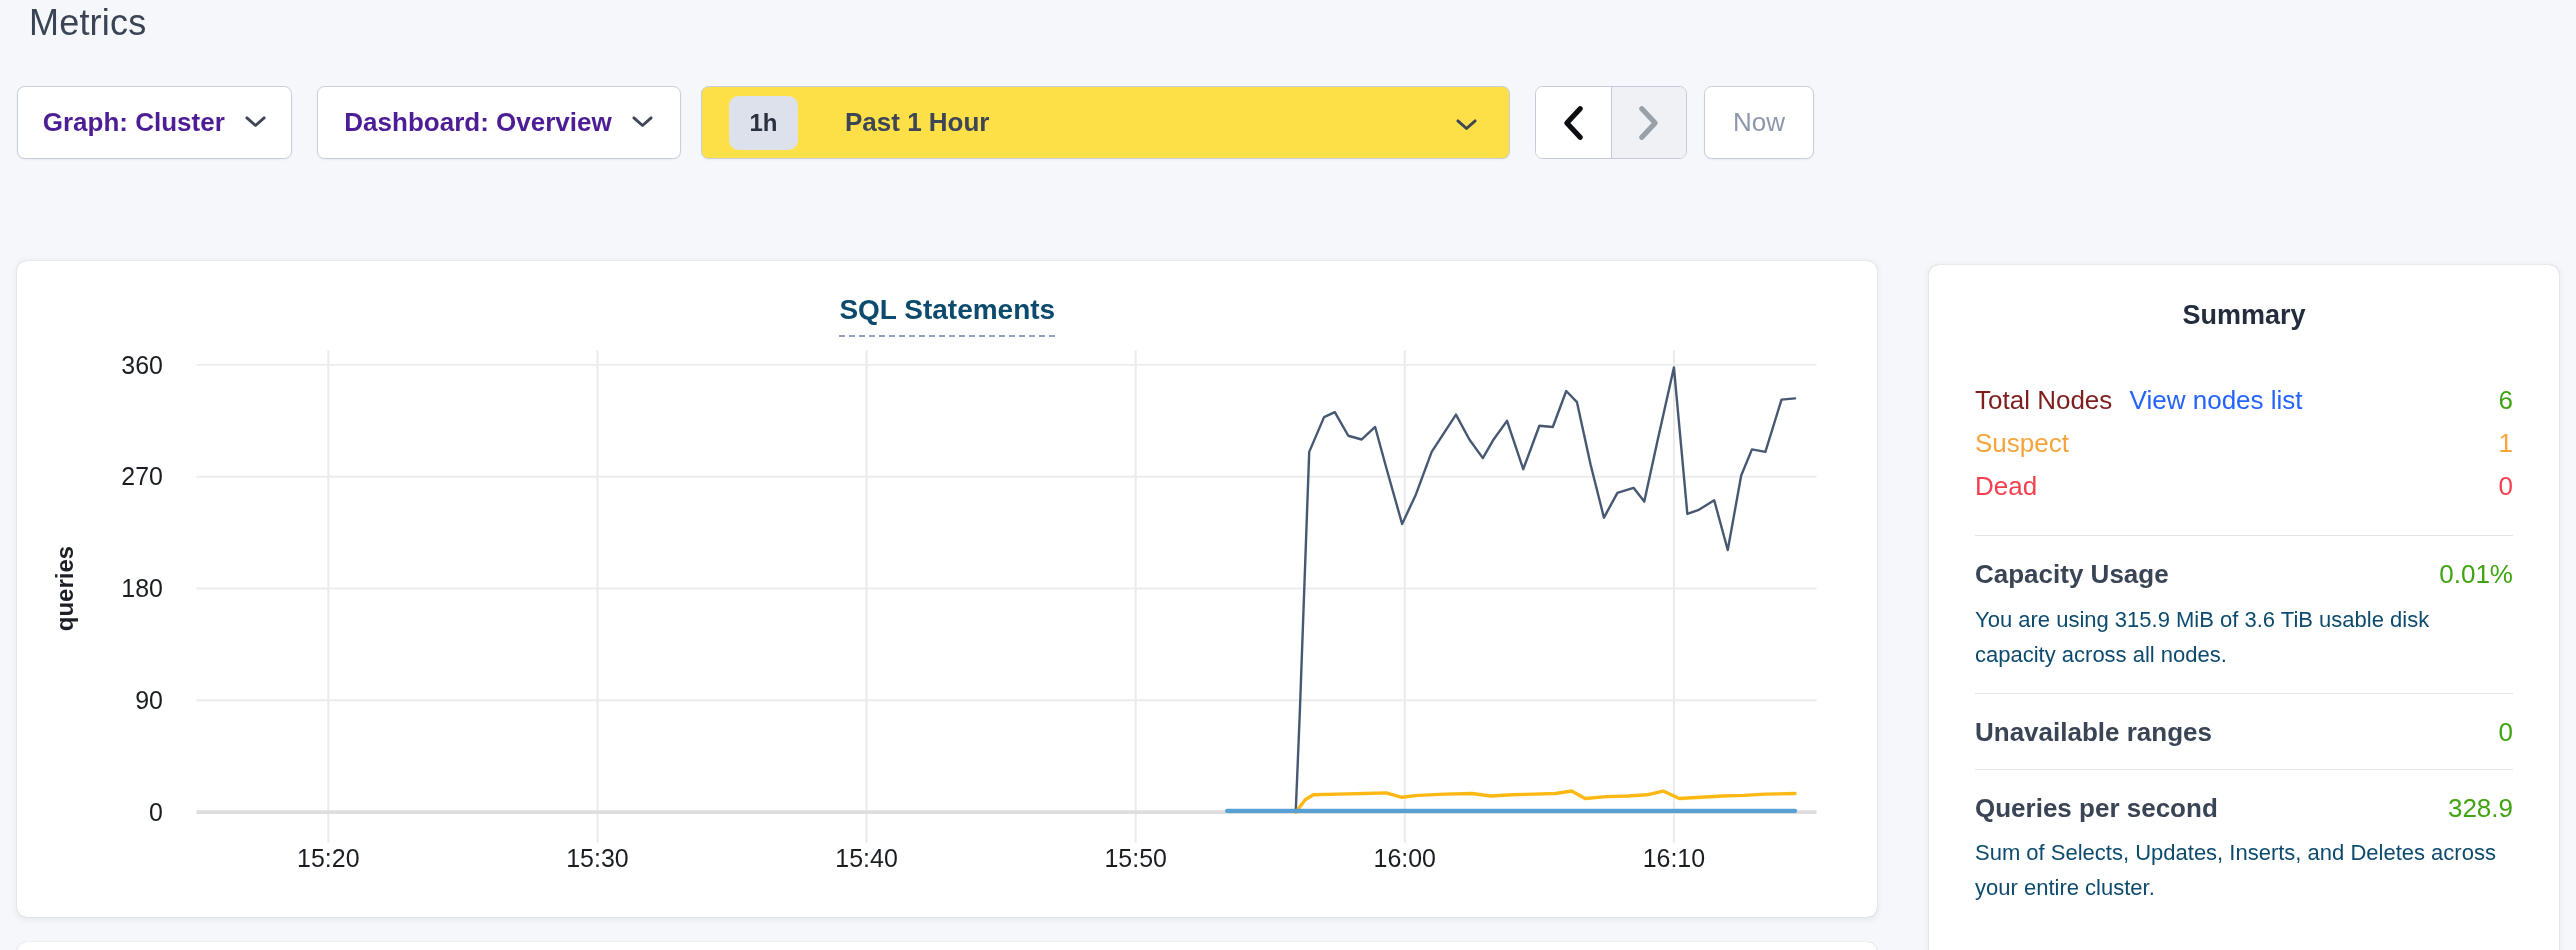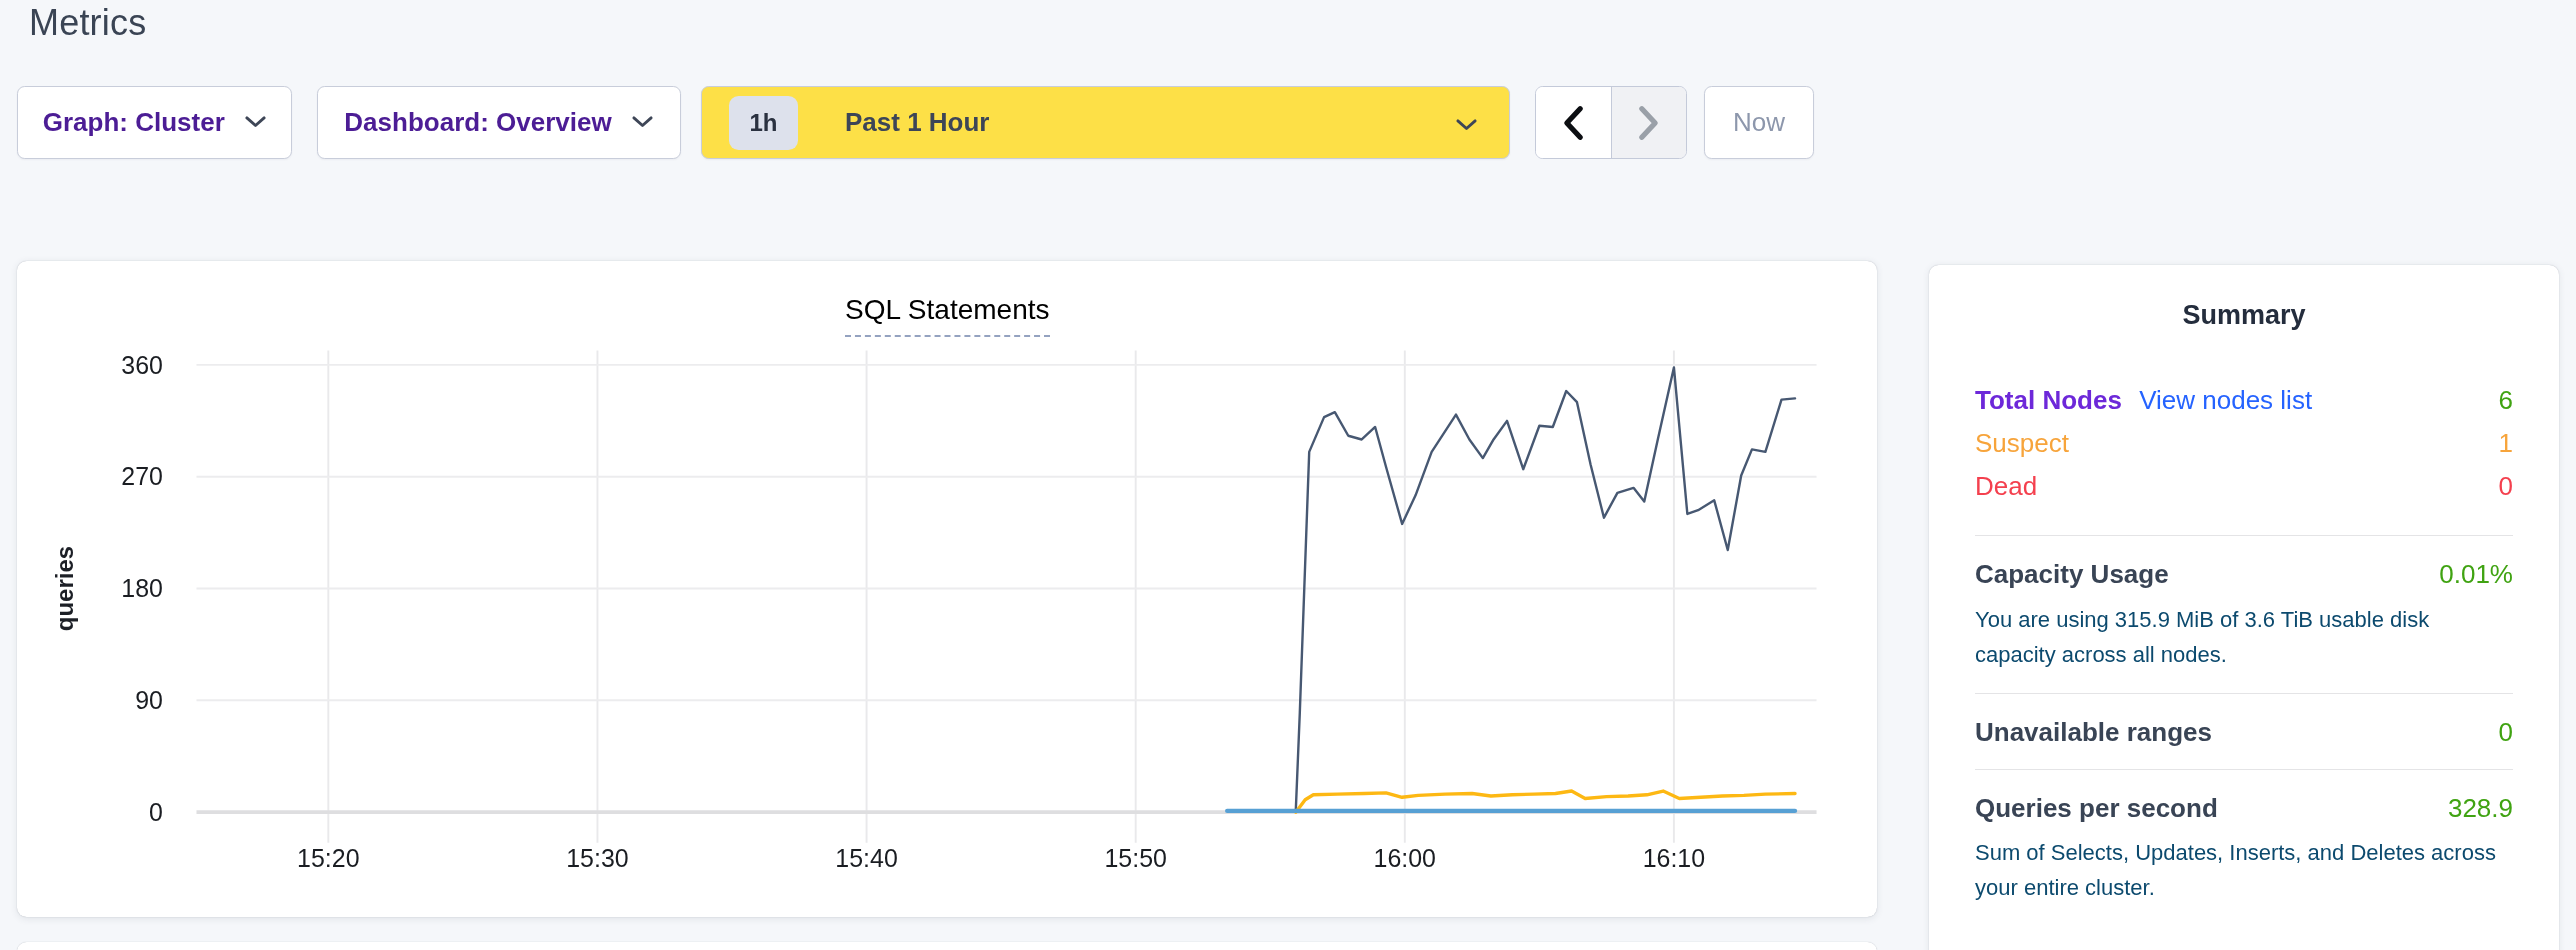--- a/index.html
+++ b/index.html
@@ -33,34 +33,34 @@
   .arrow-btn { flex:1; display:flex; align-items:center; justify-content:center;
     border:none; background:#fff; cursor:pointer; }
   .arrow-btn + .arrow-btn { border-left:1px solid #c4cad9; background:#f0f1f4; }
   .btn-now { left:1704px; width:110px; font-weight:500; color:#8d97ac; }
 
   
   .chart-card { position:absolute; left:17.3px; top:261px; width:1860px; height:656px;
     background:#fff; border-radius:9.6px;
     box-shadow:0 0 1px rgba(50,60,80,.35), 0 1.9px 7.7px rgba(50,60,80,.10); }
   .chart-title-wrap { position:absolute; left:0; top:33px; width:100%; text-align:center; }
-  .chart-title { display:inline-block; font-size:28px; font-weight:400; color:#000000;
+  .chart-title { display:inline-block; font-size:28px; font-weight:700; color:#0c4a6e;
     border-bottom:2.9px dashed #94a2c0; padding-bottom:8.6px; cursor:pointer; }
   .chart-svg { position:absolute; left:0; top:0; }
 
   
   .summary-card { position:absolute; left:1929px; top:265px; width:630px; height:729px;
     background:#fff; border-radius:9.6px;
     box-shadow:0 0 1px rgba(50,60,80,.35), 0 1.9px 7.7px rgba(50,60,80,.10); }
   .summary-title { text-align:center; padding-top:35px; font-size:27px; font-weight:700;
     color:#242d3d; }
   .nodes-block { margin-top:54px; padding:0 46px; }
   .srow { display:flex; align-items:baseline; height:43px; font-size:26px; }
   .srow .val { margin-left:auto; }
-  .lbl-bold { font-weight:700; color:#6d28d9; }
+  .lbl-bold { font-weight:400; color:#7f1d1d; }
   .link { color:#2563ff; margin-left:17.3px; text-decoration:none; cursor:pointer; }
   .green  { color:#40a312; }
   .orange { color:#f7a43b; }
   .red    { color:#f4404e; }
   .divider { border:none; border-top:1px solid #e4e4e6; margin:21px 46px 0 46px; }
   .section { padding:23px 46px 0 46px; }
   .sec-head { display:flex; align-items:center; font-size:26px; }
   .sec-label { font-weight:700; color:#394455; }
   .sec-val { margin-left:auto; }
   .sec-desc { margin-top:11.5px; width:530px; font-size:22px; line-height:35px; color:#0c4a6e; }

